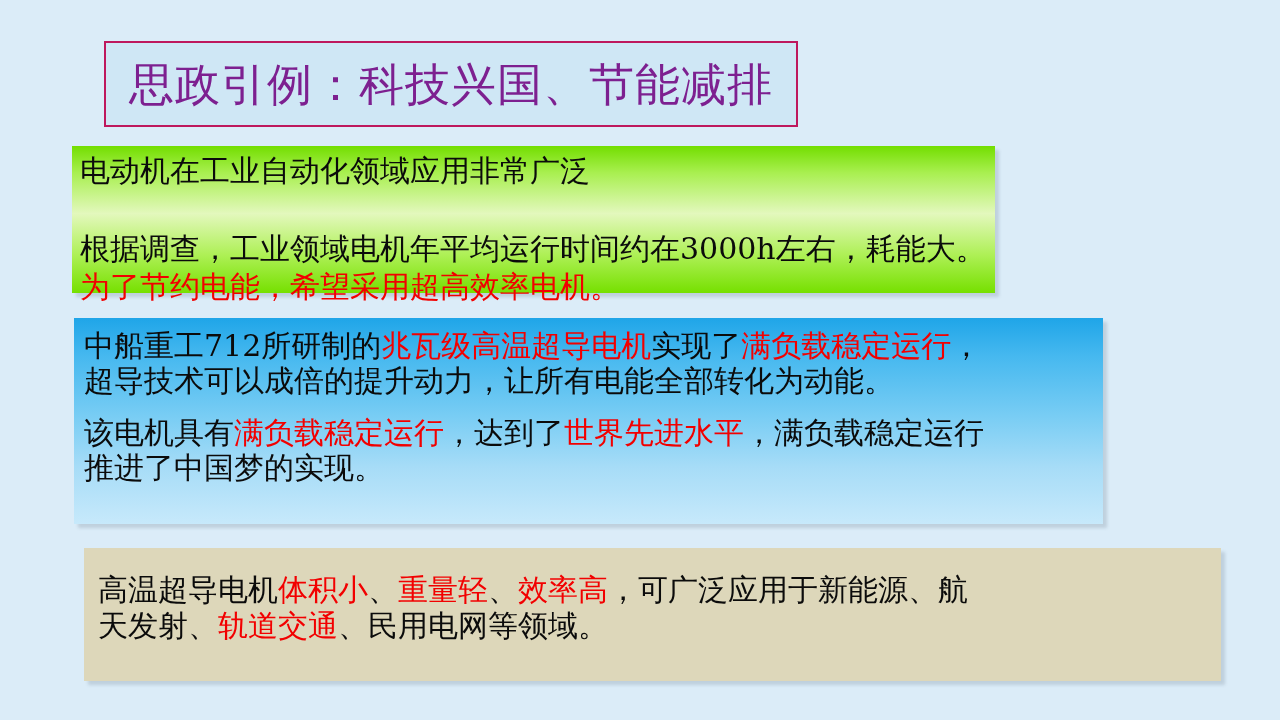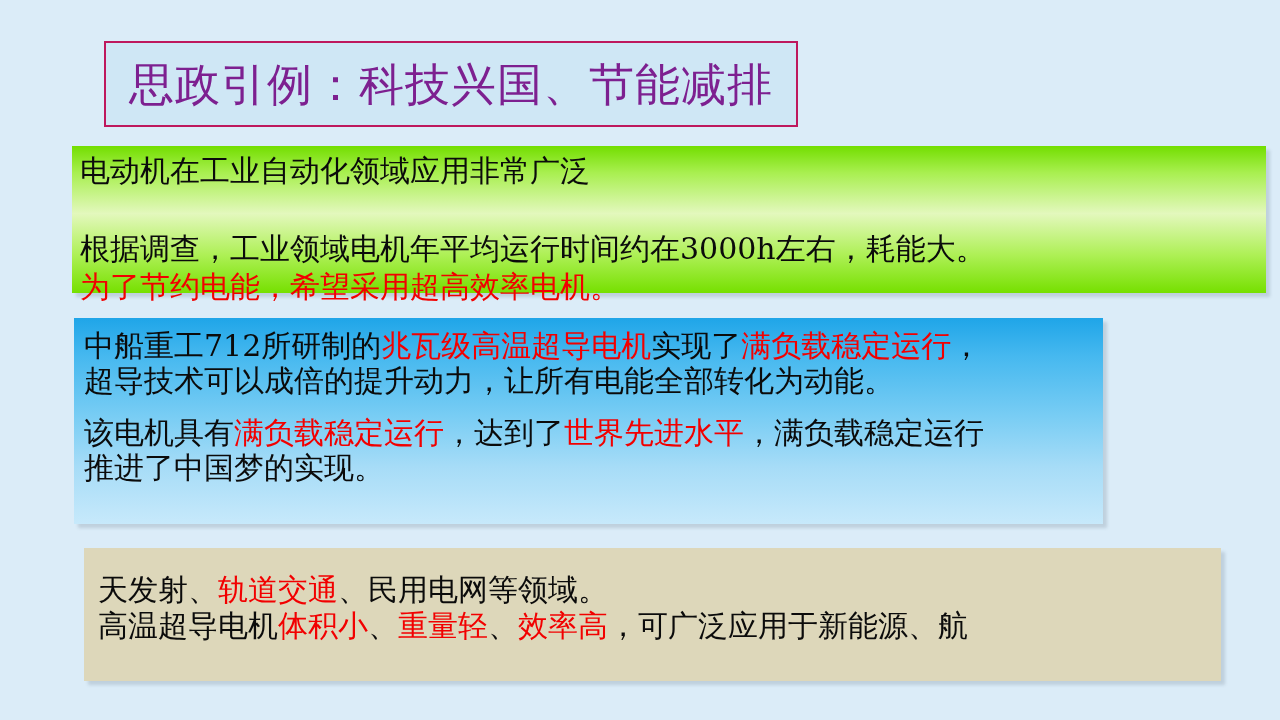--- a/index.html
+++ b/index.html
@@ -51,21 +51,21 @@
     line-height: 1.26;
     white-space: nowrap;
   }
   .red { color: #f20000; }
   .blk { color: #0b0b0b; }
 
   
   #green-box {
     left: 72px;
     top: 146px;
-    width: 1194px;
+    width: 923px;
     height: 147px;
     background: linear-gradient(to bottom,
         #73de00 0%,
         #a8ef4f 18%,
         #e3f8bd 46%,
         #aef056 74%,
         #76e000 100%);
     padding: 6px 0 4px 8px;
   }
   #green-line-1 { margin-bottom: 6px !important; }
@@ -127,19 +127,19 @@
   </p>
   <p id="blue-line-3" class="para-gap">
     <span class="blk">该电机具有</span><span class="red">满负载稳定运行</span><span class="blk">，达到了</span><span class="red">世界先进水平</span><span class="blk">，满负载稳定运行</span>
   </p>
   <p id="blue-line-4">
     <span class="blk">推进了中国梦的实现。</span>
   </p>
 </div>
 
 <div id="beige-box" class="content-box">
+  <p id="beige-line-1">
+    <span class="blk">高温超导电机</span><span class="red">体积小</span><span class="blk">、</span><span class="red">重量轻</span><span class="blk">、</span><span class="red">效率高</span><span class="blk">，可广泛应用于新能源、航</span>
+  </p>
   <p id="beige-line-2">
     <span class="blk">天发射、</span><span class="red">轨道交通</span><span class="blk">、民用电网等领域。</span>
-  </p>
-  <p id="beige-line-1">
-    <span class="blk">高温超导电机</span><span class="red">体积小</span><span class="blk">、</span><span class="red">重量轻</span><span class="blk">、</span><span class="red">效率高</span><span class="blk">，可广泛应用于新能源、航</span>
   </p>
 </div>
 
 </body></html>

